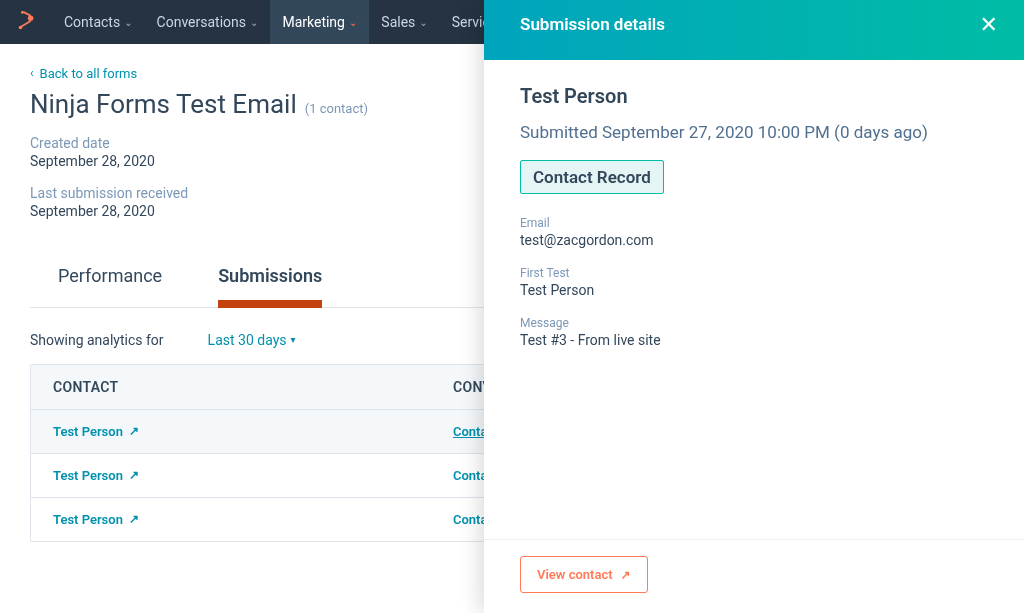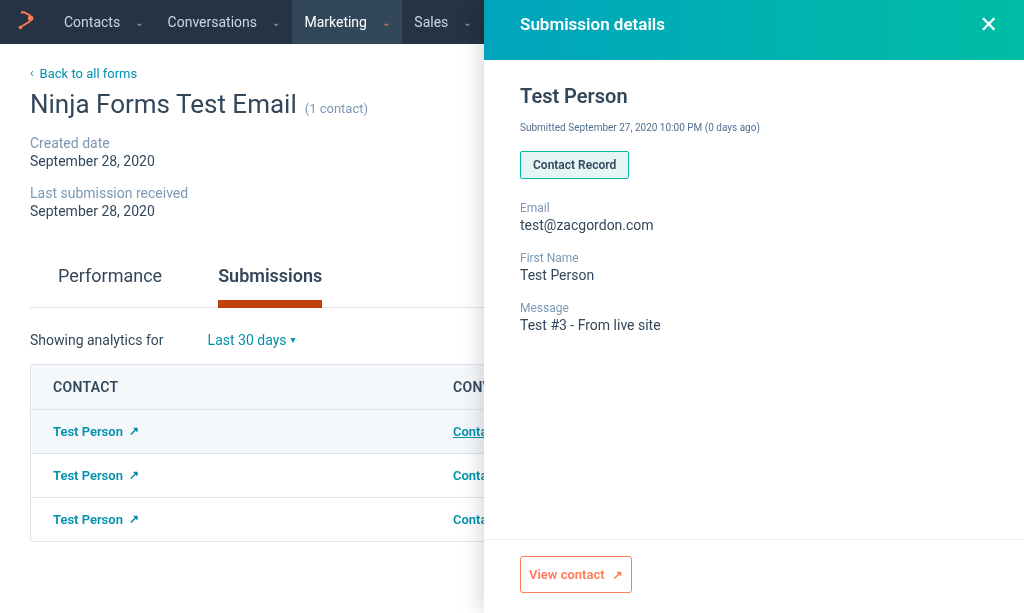--- a/index.html
+++ b/index.html
@@ -1,21 +1,21 @@
 <!DOCTYPE html>
 <html><head>
   <meta charset="utf-8">
   <style>
     * { margin:0; padding:0; box-sizing:border-box; font-family: -apple-system, BlinkMacSystemFont, "Segoe UI", Roboto, Helvetica, Arial, sans-serif; }
     body { width:1024px; height:613px; overflow:hidden; background:#fff; color:#33475b; position:relative; }
 
     
     .topnav { height:44px; background:#253342; display:flex; align-items:center; padding:0 12px; color:#f5f8fa; font-size:14px; }
     .logo { width:28px; height:28px; display:flex; align-items:center; justify-content:center; margin-right:12px; }
-    .nav-item { display:flex; align-items:center; padding:0 12px; height:44px; cursor:pointer; color:#cbd6e2;gap:11px; }
+    .nav-item { display:flex; align-items:center; padding:0 12px; height:44px; cursor:pointer; color:#cbd6e2; }
     .nav-item.active { background:#33475b; color:#fff; }
     .nav-item .chev { margin-left:4px; font-size:10px; opacity:.75; }
     .nav-item.active .chev { color:#ff7a59; opacity:1; }
 
     
     .page { padding:18px 30px 0 30px; }
     .back-link { color:#0091ae; font-size:13px; cursor:pointer; display:inline-flex; align-items:center; margin-bottom:8px; }
     .back-link .chevl { margin-right:6px; font-size:12px; }
     .page-title { font-size:26px; font-weight:400; color:#33475b; display:flex; align-items:baseline; }
     .page-title .count { font-size:13px; color:#7c98b6; margin-left:8px; }
@@ -46,27 +46,27 @@
     .link-cell.underline { text-decoration:underline; }
     .ext-icon { margin-left:6px; font-size:12px; }
 
     
     .drawer { position:absolute; top:0; right:0; width:540px; height:613px; background:#fff; box-shadow:-4px 0 20px rgba(0,0,0,.15); display:flex; flex-direction:column; }
     .drawer-head { height:60px; background:linear-gradient(90deg,#00a4bd 0%, #00bda5 100%); color:#fff; display:flex; align-items:center; padding:0 20px 12px 36px; }
     .drawer-title { font-size:17px; font-weight:600; flex:1; }
     .close-btn { font-size:22px; cursor:pointer; padding:4px 6px; }
     .drawer-body { padding:24px 36px; flex:1; overflow:auto; }
     .d-name { font-size:20px; font-weight:600; color:#33475b; margin-bottom:14px; }
-    .d-sub { font-size:10px; color:#516f90; margin-bottom:18px; }
-    .chip-btn { display:inline-block; border:1px solid #00bda5; background:#e5f5f5; color:#33475b; font-size:12px; font-weight:600; padding:6px 12px; border-radius:2px; cursor:pointer; margin-bottom:22px; }
+    .d-sub { font-size:17px; color:#516f90; margin-bottom:18px; }
+    .chip-btn { display:inline-block; border:1px solid #00bda5; background:#e5f5f5; color:#33475b; font-size:17px; font-weight:600; padding:6px 12px; border-radius:2px; cursor:pointer; margin-bottom:22px; }
     .field { margin-bottom:18px; }
     .field-label { font-size:12px; color:#7c98b6; margin-bottom:2px; }
     .field-value { font-size:14px; color:#33475b; }
     .drawer-foot { padding:16px 36px 20px 36px; border-top:1px solid #eaf0f6; }
-    .view-btn { border:1px solid #ff7a59; color:#ff7a59; background:#fff; font-weight:600; font-size:13px; padding:10px 8px; border-radius:3px; cursor:pointer; display:inline-flex; align-items:center; }
+    .view-btn { border:1px solid #ff7a59; color:#ff7a59; background:#fff; font-weight:600; font-size:13px; padding:10px 16px; border-radius:3px; cursor:pointer; display:inline-flex; align-items:center; }
     .view-btn .ext-icon { margin-left:8px; }
   </style>
 </head>
 <body>
 
 <div class="topnav">
   <div class="logo">
     <svg width="22" height="22" viewBox="0 0 24 24">
         <circle cx="17" cy="8" r="3" fill="#ff7a59"></circle>
         <path d="M17 11 L7 17" stroke="#ff7a59" stroke-width="2"></path>
@@ -184,21 +184,21 @@
   <div class="drawer-body">
     <div class="d-name">Test Person</div>
     <div class="d-sub">Submitted September 27, 2020 10:00 PM (0 days ago)</div>
     <div class="chip-btn">Contact Record</div>
 
     <div class="field">
       <div class="field-label">Email</div>
       <div class="field-value">test@zacgordon.com</div>
     </div>
     <div class="field">
-      <div class="field-label">First Name</div>
+      <div class="field-label">First Test</div>
       <div class="field-value">Test Person</div>
     </div>
     <div class="field">
       <div class="field-label">Message</div>
       <div class="field-value">Test #3 - From live site</div>
     </div>
   </div>
   <div class="drawer-foot">
     <div class="view-btn">
       <span>View contact</span>

